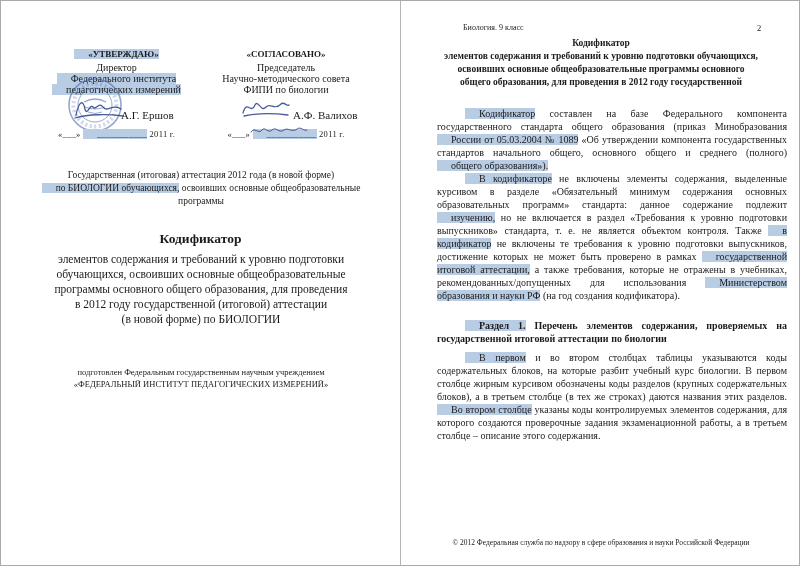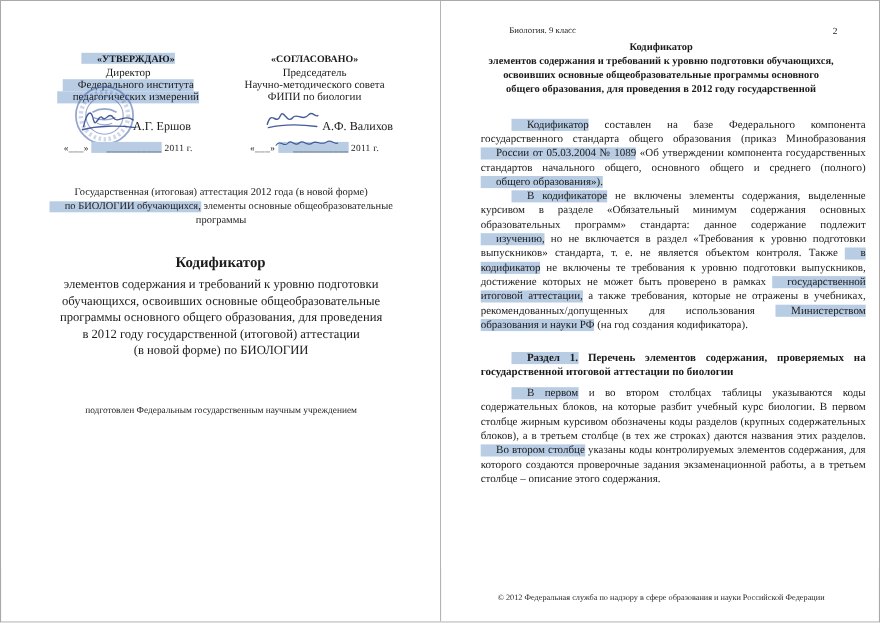--- a/index.html
+++ b/index.html
@@ -92,36 +92,37 @@
     <div class="abs date-line ctr" style="left:205px;top:128px;width:160px;"><span>«___» </span><span class="hl">___________</span><span> 2011 г.</span></div>
 
     <div class="abs" style="left:248px;top:122px;">
       <svg width="60" height="14" viewBox="0 0 60 14">
         <path class="ink" style="stroke-width:1;" d="M2 9 C6 3 9 12 13 7 C16 3 19 11 23 7 C27 3 30 11 35 7 C39 4 43 10 48 6 C52 3 55 9 58 7"></path>
       </svg>
     </div>
 
     <div class="abs intro ctr">
       <div>Государственная (итоговая) аттестация 2012 года (в новой форме)</div>
-      <div><span class="hl">по БИОЛОГИИ обучающихся,</span><span> элементы основные общеобразовательные</span></div>
+      <div><span class="hl">по БИОЛОГИИ обучающихся,</span><span> освоивших основные общеобразовательные</span></div>
       <div>программы</div>
     </div>
 
     <div class="abs main-title ctr">Кодификатор</div>
 
     <div class="abs subtitle ctr">
       <div>элементов содержания и требований к уровню подготовки</div>
       <div>обучающихся, освоивших основные общеобразовательные</div>
       <div>программы основного общего образования, для проведения</div>
       <div>в 2012 году государственной (итоговой) аттестации</div>
       <div>(в новой форме) по БИОЛОГИИ</div>
     </div>
 
     <div class="abs prepared ctr">
       <div>подготовлен Федеральным государственным научным учреждением</div>
+      <div>«ФЕДЕРАЛЬНЫЙ ИНСТИТУТ ПЕДАГОГИЧЕСКИХ ИЗМЕРЕНИЙ»</div>
     </div>
   </div>
 
   <div class="divider"></div>
 
   <div class="page page-right">
 
     <span class="abs hdr-title">Биология. 9 класс</span>
     <span class="abs hdr-num">2</span>
 

